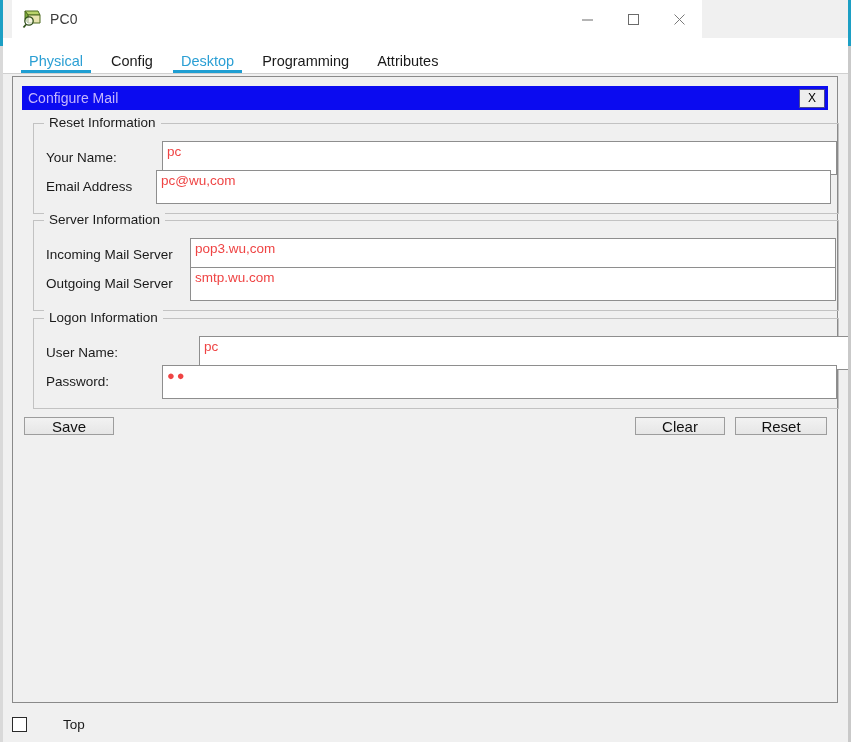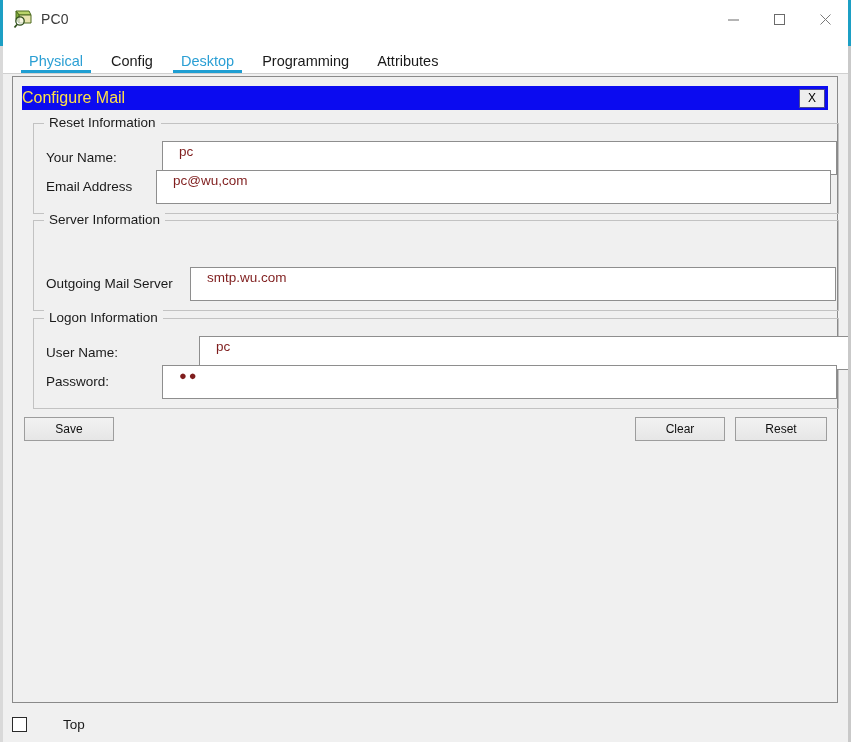--- a/index.html
+++ b/index.html
@@ -35,22 +35,22 @@
     z-index: 40;
   }
   .edge-accent.left  { left: 0; }
   .edge-accent.right { right: 0; }
   .edge-accent.left  { background: linear-gradient(to bottom,#1c9fc4 0px,#1c9fc4 46px,#d9d9d9 46px,#d9d9d9 742px); }
   .edge-accent.right { background: linear-gradient(to bottom,#1c9fc4 0px,#1c9fc4 46px,#c9c9c9 46px,#c9c9c9 742px); }
 
   
   #title-bar {
     position: absolute;
-    left: 3px; top: 0;
-    width: 845px;
+    left: 12px; top: 0;
+    width: 690px;
     height: 38px;
     background: #ffffff;
     display: flex;
     align-items: center;
   }
   #app-icon {
     margin-left: 9px;
     width: 22px;
     height: 22px;
     position: relative;
@@ -133,22 +133,23 @@
     position: absolute;
     left: 9px; top: 9px;
     width: 806px;
     height: 24px;
     background: #0b0bf0;
     display: flex;
     align-items: center;
     box-sizing: border-box;
   }
   #dialog-title {
-    color: #fde047;
-    font-size: 16px;
+    color: #c4b5fd;
+    font-size: 14px;
+    margin-left: 6px;
   }
   #dialog-close {
     margin-left: auto;
     margin-right: 3px;
     width: 26px;
     height: 19px;
     background: #eeeeee;
     border: 1px solid #4a4a8f;
     display: flex;
     align-items: center;
@@ -190,42 +191,42 @@
     color: #1a1a1a;
     white-space: nowrap;
   }
   .text-input {
     background: #ffffff;
     border: 1px solid #8e8e8e;
     height: 34px;
     box-sizing: border-box;
     font-family: "Liberation Sans", sans-serif;
     font-size: 13.5px;
-    color: #7f1d1d;
-    padding: 0 16px;
+    color: #ef4444;
+    padding: 0 4px;
     line-height: 19px;
     outline: none;
   }
   .pw-dots {
     letter-spacing: 2px;
     font-size: 13px;
   }
 
   
   .btn {
     position: absolute;
     background: linear-gradient(to bottom,#f2f2f2 0%,#e6e6e6 100%);
     border: 1px solid #9d9d9d;
-    font-size: 12px;
+    font-size: 15px;
     color: #111;
     display: flex;
     align-items: center;
     justify-content: center;
     box-sizing: border-box;
-    height: 24px;
+    height: 18px;
   }
   #btn-save  { left: 11px;  top: 340px; width: 90px; }
   #btn-clear { left: 622px; top: 340px; width: 90px; }
   #btn-reset { left: 722px; top: 340px; width: 92px; }
 
   
   #bottom-bar {
     position: absolute;
     left: 3px;
     top: 706px;
@@ -317,20 +318,24 @@
 
       <div class="field-row" style="left:12px; top:52px;">
         <span class="field-label" style="width:110px;">Email Address</span>
         <span class="text-input" style="width:675px; ">pc@wu,com</span>
       </div>
     </div>
 
     <div class="group-box" id="group-server">
       <span class="group-title">Server Information</span>
 
+      <div class="field-row" style="left:12px; top:23px;">
+        <span class="field-label" style="width:140px;">Incoming Mail Server</span>
+        <span class="text-input" style="width:646px; margin-left:4px;">pop3.wu,com</span>
+      </div>
 
       <div class="field-row" style="left:12px; top:52px;">
         <span class="field-label" style="width:140px;">Outgoing Mail Server</span>
         <span class="text-input" style="width:646px; margin-left:4px;">smtp.wu.com</span>
       </div>
     </div>
 
     <div class="group-box" id="group-logon">
       <span class="group-title">Logon Information</span>
 

